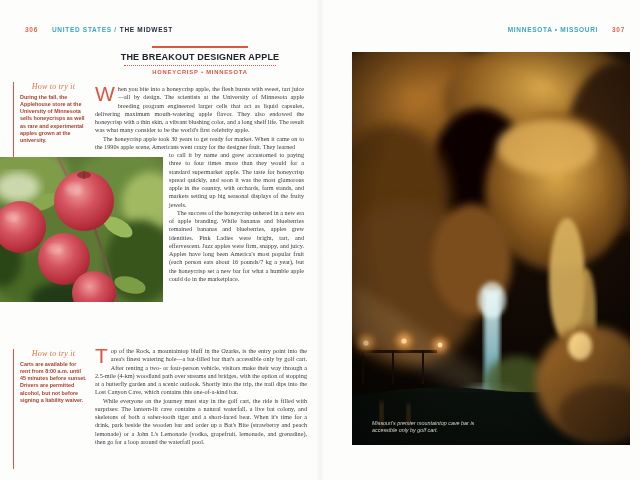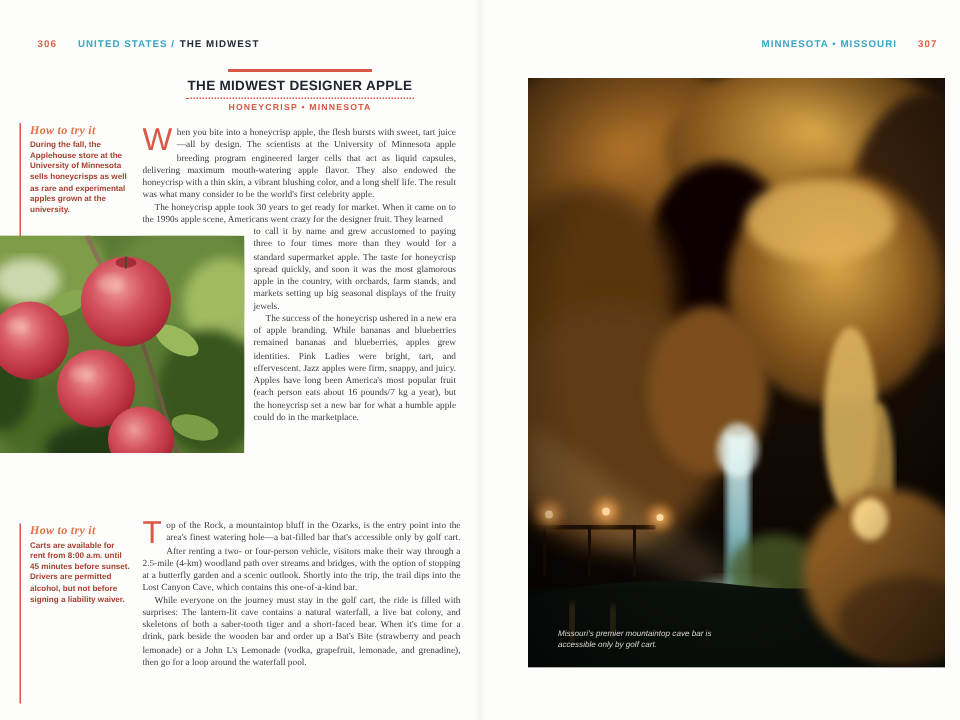--- a/index.html
+++ b/index.html
@@ -31,22 +31,22 @@
   .art1-header .rule-dotted { width:152px; }
   .art2-header .rule-dotted { width:186px; }
   .art-subtitle { font-family:"Liberation Sans", sans-serif; font-weight:bold;
                   font-size:5.8px; letter-spacing:0.8px; color:#d95744; }
 
   
   .sidebar { position:absolute; left:13px; width:74px; border-left:1.5px solid #d95744;
              padding-left:6px; }
   .sidebar1 { top:82px; min-height:76px; }
   .sidebar2 { top:349px; min-height:120px; }
-  .sidebar-heading { font-family:"Liberation Serif", serif; font-style:italic; font-weight:bold;
-                     font-size:8px; color:#e0704a; margin-bottom:3px; letter-spacing:0.2px; }
+  .sidebar-heading { font-family:"Liberation Serif", serif; font-style:italic; font-weight:normal;
+                     font-size:8px; color:#e0704a; margin-bottom:3px; letter-spacing:0.2px;text-align:center; }
   .sidebar-body { font-family:"Liberation Sans", sans-serif; font-size:5.4px; font-weight:bold;
                   line-height:1.32; color:#a8402f; }
 
   
   .art-body { position:absolute; font-size:6.2px; line-height:1.33; color:#3a3a42;
               text-align:justify; }
   .art1-body { left:95px; top:85px; width:209px; }
   .art2-body { left:95px; top:347px; width:212px; }
   .art-body p { margin:0; }
   .art-body p.indent { text-indent:8px; }
@@ -79,21 +79,21 @@
   <div class="runhead rh-left">
     <span class="pagenum">306</span><span class="rh-section">UNITED STATES /</span><span class="rh-chapter">THE MIDWEST</span>
   </div>
 
   <div class="runhead rh-right">
     <span class="rh-section">MINNESOTA • MISSOURI</span><span class="pagenum">307</span>
   </div>
 
   <div class="art-header art1-header">
     <div class="rule-solid"></div>
-    <div class="art-title">THE MIDWEST DESIGNER APPLE</div>
+    <div class="art-title">THE BREAKOUT DESIGNER APPLE</div>
     <div class="rule-dotted"></div>
     <div class="art-subtitle">HONEYCRISP • MINNESOTA</div>
   </div>
 
   <aside class="sidebar sidebar1">
     <div class="sidebar-heading">How to try it</div>
     <div class="sidebar-body">During the fall, the Applehouse store at the University of Minnesota sells honeycrisps as well as rare and experimental apples grown at the university.</div>
   </aside>
 
   <div class="art-body art1-body">

